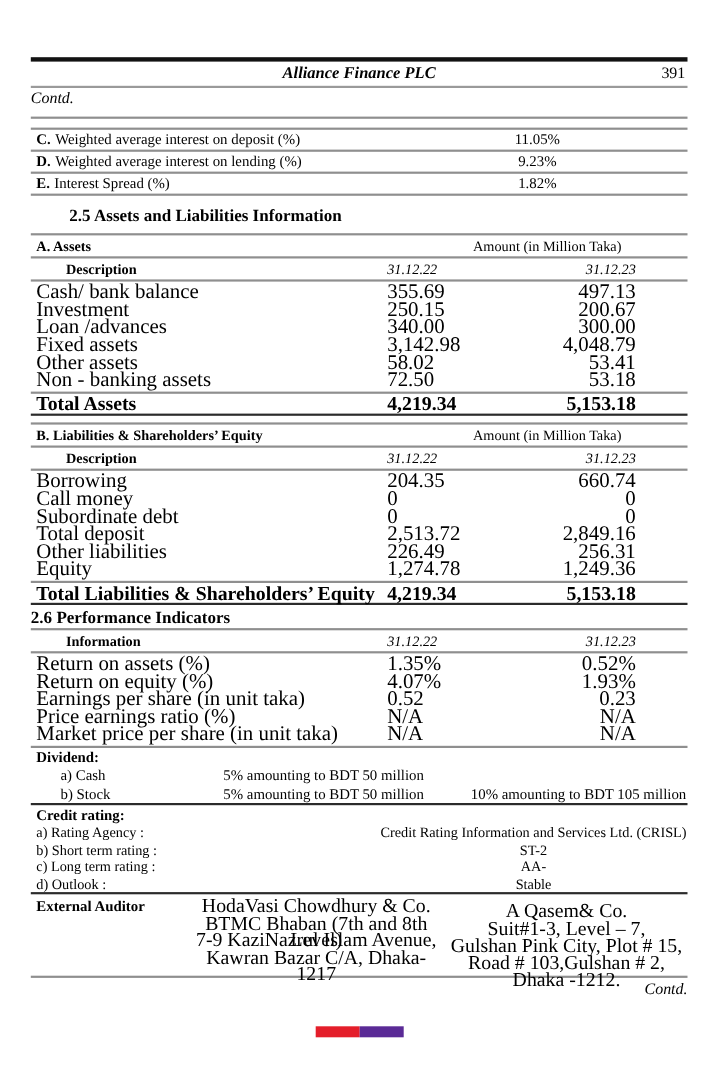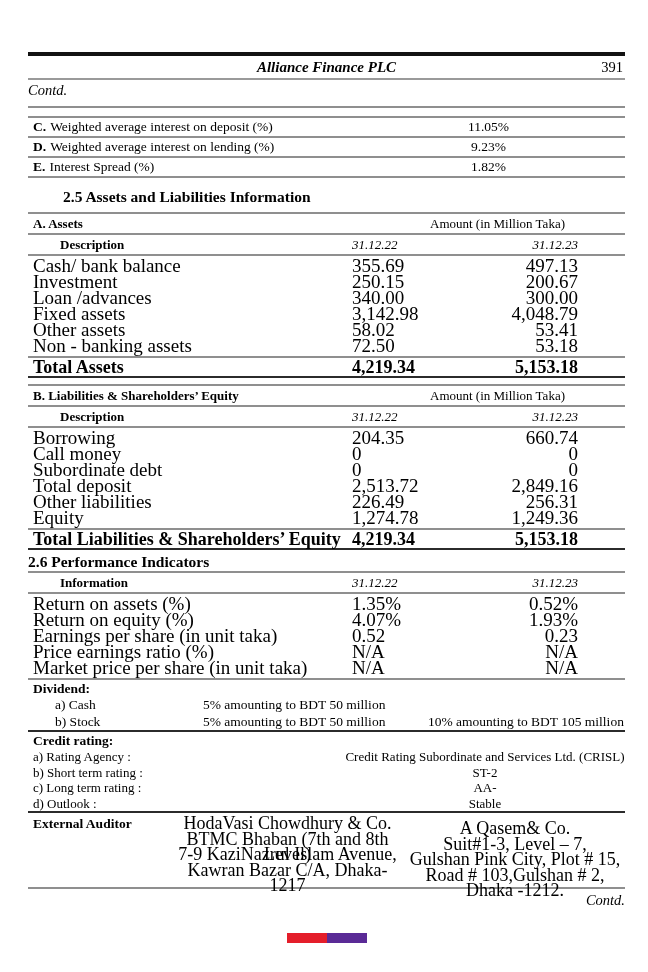--- a/index.html
+++ b/index.html
@@ -262,21 +262,21 @@
         <div class="div-name"><span class="in">b) Stock</span></div>
         <div class="div-mid">5% amounting to BDT 50 million</div>
         <div class="div-right">10% amounting to BDT 105 million</div>
       </div>
     </div>
 
     <div class="dark-end">
       <div class="blk-row tall bold" style="padding-left:5px;">Credit rating:</div>
       <div class="row cr-row">
         <div class="cr-name">a) Rating Agency :</div>
-        <div class="cr-value">Credit Rating Subordinate and Services Ltd. (CRISL)</div>
+        <div class="cr-value">Credit Rating Information and Services Ltd. (CRISL)</div>
       </div>
       <div class="row cr-row">
         <div class="cr-name">b) Short term rating :</div>
         <div class="cr-value">ST-2</div>
       </div>
       <div class="row cr-row">
         <div class="cr-name">c) Long term rating :</div>
         <div class="cr-value">AA-</div>
       </div>
       <div class="row cr-row">

